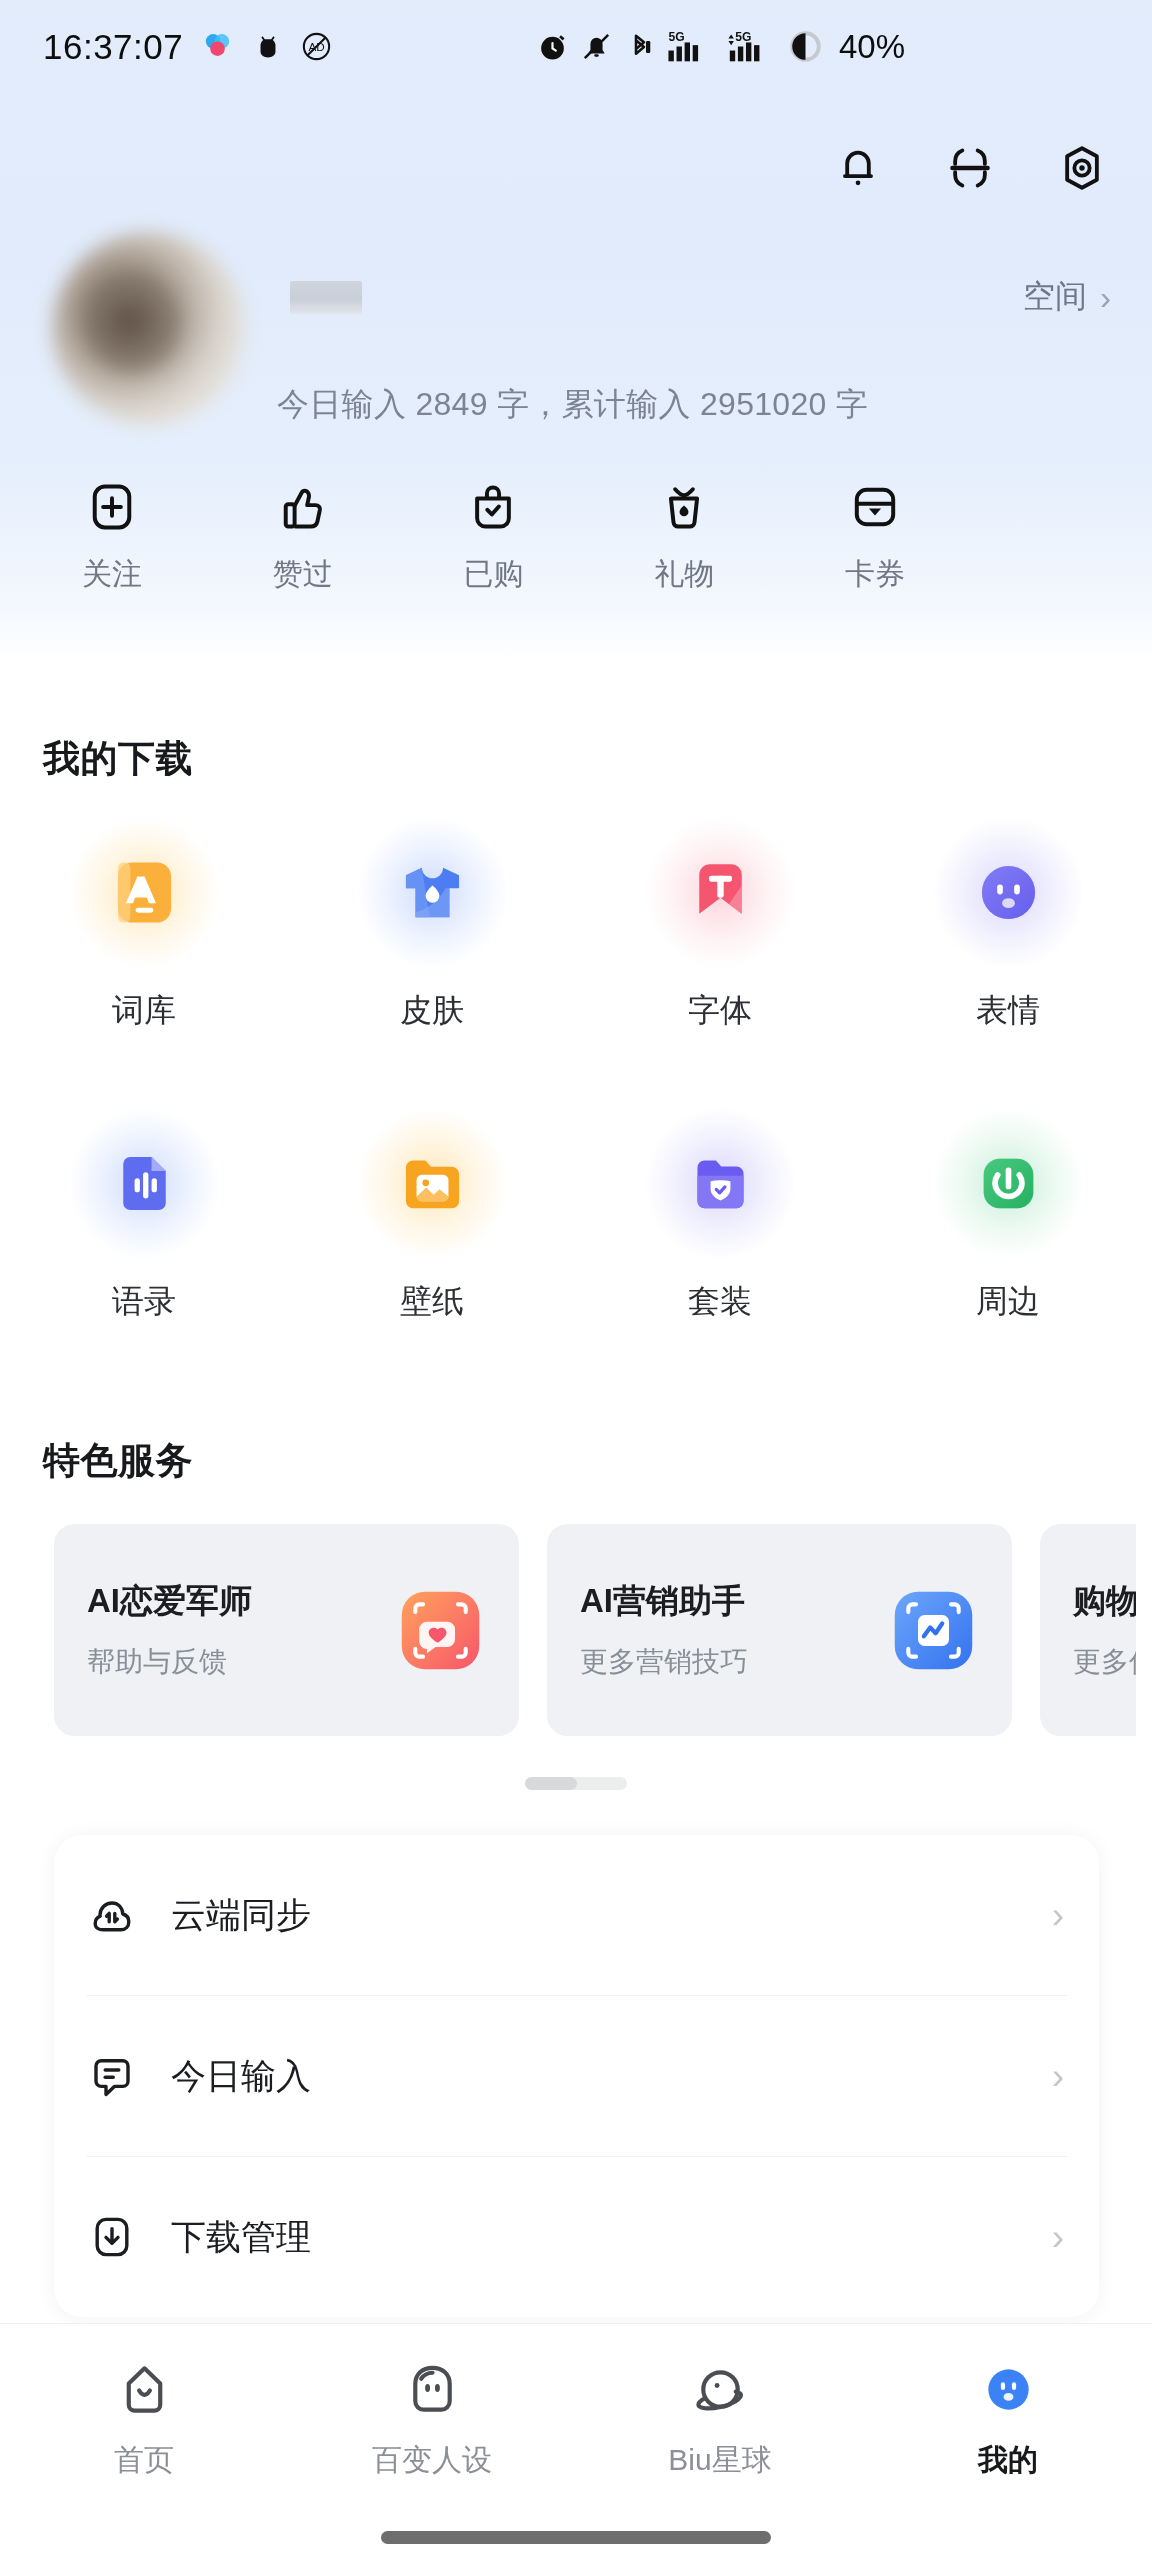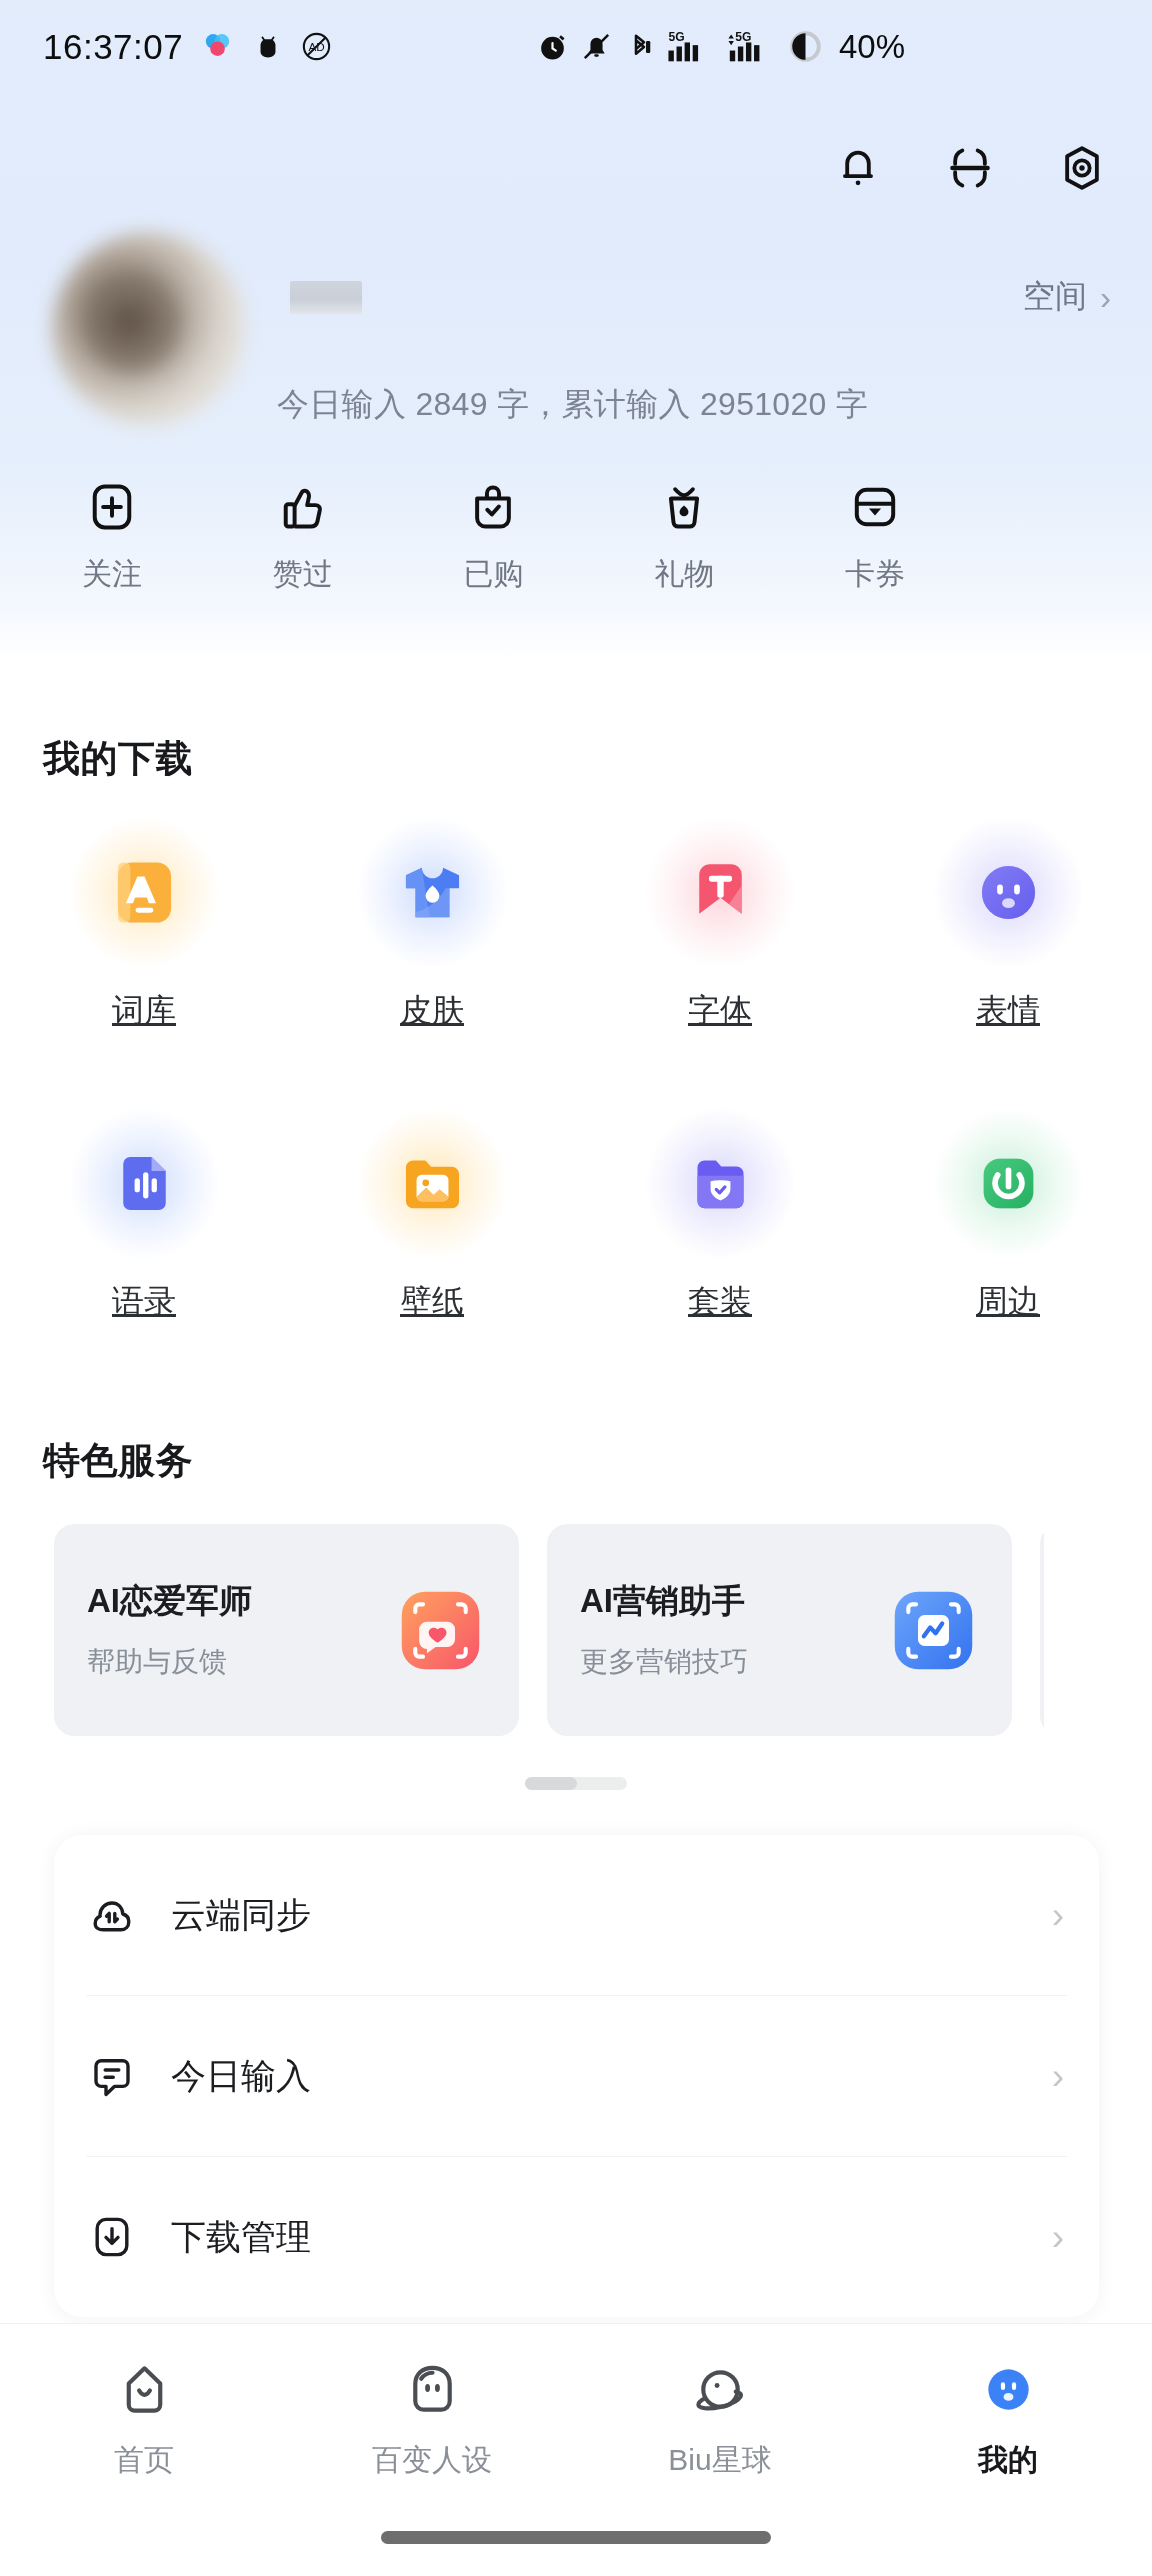--- a/index.html
+++ b/index.html
@@ -98,25 +98,25 @@
   }
   .gicon-wrap::before{
     content:""; position:absolute; inset:0; border-radius:50px; z-index:0;
   }
   .glow-orange::before { background: radial-gradient(circle at 50% 50%, rgba(255,176,32,.30) 0%, rgba(255,200,90,.14) 45%, rgba(255,255,255,0) 72%); }
   .glow-blue::before   { background: radial-gradient(circle at 50% 50%, rgba(64,118,246,.26) 0%, rgba(120,160,250,.12) 45%, rgba(255,255,255,0) 72%); }
   .glow-pink::before   { background: radial-gradient(circle at 50% 50%, rgba(245,80,110,.24) 0%, rgba(248,140,160,.11) 45%, rgba(255,255,255,0) 72%); }
   .glow-purple::before { background: radial-gradient(circle at 50% 50%, rgba(110,100,240,.25) 0%, rgba(150,145,245,.12) 45%, rgba(255,255,255,0) 72%); }
   .glow-green::before  { background: radial-gradient(circle at 50% 50%, rgba(48,190,110,.26) 0%, rgba(110,215,155,.12) 45%, rgba(255,255,255,0) 72%); }
   .gicon-wrap > svg { position: relative; z-index: 1; }
-  .glabel { margin-top: 22px; font-size: 32px; color: #2c2f34; text-decoration: underline; }
+  .glabel { margin-top: 22px; font-size: 32px; color: #2c2f34; }
 
   
   .carousel {
-    position: absolute; left: 0; top: 1524px; width: 1044px; height: 212px;
+    position: absolute; left: 0; top: 1524px; width: 1136px; height: 212px;
     display: flex; gap: 28px; padding-left: 54px; overflow: hidden;
   }
   .scard {
     flex: 0 0 465px; height: 212px; background: #eff1f4; border-radius: 20.4px;
     display: flex; align-items: center; justify-content: space-between;
     padding: 0 32px 0 33px;
   }
   .scard-txt { display: flex; flex-direction: column; gap: 18.6px; }
   .scard-title { font-size: 33px; font-weight: 700; color: #1b1d21; white-space: nowrap; }
   .scard-sub { font-size: 28px; color: #898f99; white-space: nowrap; }

